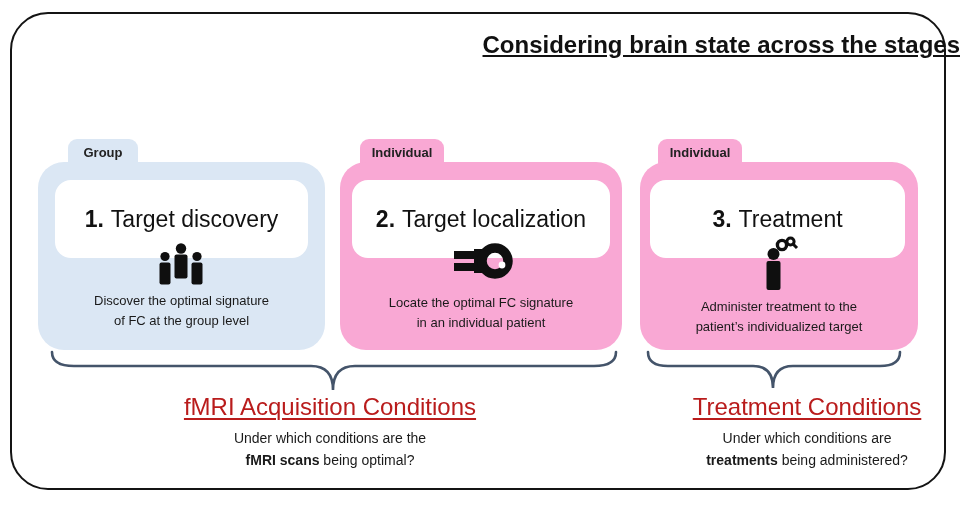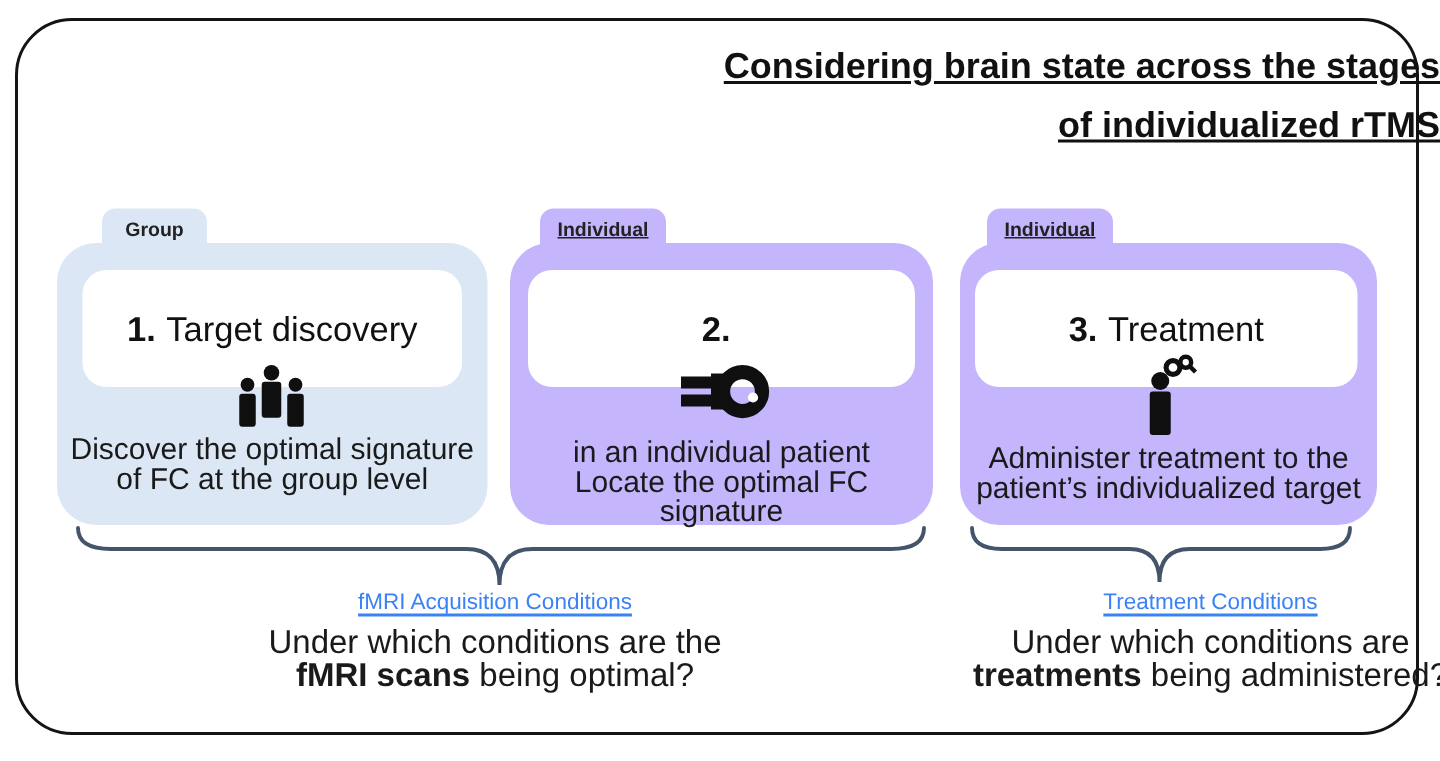--- a/index.html
+++ b/index.html
@@ -44,83 +44,82 @@
     padding-bottom: 4px;
     box-sizing: border-box;
   }
   .panel {
     position: absolute;
     top: 162px;
     height: 188px;
     border-radius: 26px;
   }
   .panel--blue, .tab--blue { background: #dbe7f4; }
-  .panel--green, .tab--green { background: #c4b5fd; text-decoration: underline; }
+  .panel--green, .tab--green { background: #f9a8d4; }
   .headline-box {
     position: absolute;
     top: 180px;
     height: 78px;
     background: #ffffff;
     border-radius: 16px;
     display: flex;
     align-items: center;
     justify-content: center;
     font-size: 23px;
     color: #111111;
   }
   .headline-box .num { font-weight: bold; margin-right: 7px; }
   .stage-icon { position: absolute; }
   .stage-icon svg { display: block; }
   .desc {
     position: absolute;
     text-align: center;
-    font-size: 20px;
+    font-size: 13px;
     line-height: 19.5px;
     color: #1a1a1a;
   }
   
   .brace { position: absolute; }
   .brace path {
     fill: none;
     stroke: #44546a;
     stroke-width: 2.6;
     stroke-linecap: round;
   }
   
   .cond {
     position: absolute;
     top: 393px;
     text-align: center;
   }
   .cond-heading {
-    font-size: 15px;
-    color: #3b82f6;
+    font-size: 24px;
+    color: #b91c1c;
     text-decoration: underline;
     text-underline-offset: 3px;
     text-decoration-thickness: 1.5px;
   }
   .cond-body {
     margin-top: 7px;
-    font-size: 22px;
+    font-size: 14px;
     line-height: 21.5px;
     color: #1a1a1a;
   }
   .cond-body b { font-weight: bold; }
   .ic-fill { fill: #0f0f0f; }
   .ic-stroke { fill: none; stroke: #0f0f0f; }
 </style>
 </head>
 <body>
 
 <div class="canvas">
   <div class="frame"></div>
 
   <div class="title">
     <div>Considering brain state across the stages</div>
-    <div>of individualized rTMS</div>
   </div>
 
   <div class="tab tab--blue" style="left:68px; top:139px; width:70px;">
     <span>Group</span>
   </div>
   <div class="panel panel--blue" style="left:38px; width:287px;"></div>
   <div class="headline-box" style="left:55px; width:253px;">
     <span class="num">1.</span>
     <span>Target discovery</span>
   </div>
@@ -138,33 +137,34 @@
     <div>Discover the optimal signature</div>
     <div>of FC at the group level</div>
   </div>
 
   <div class="tab tab--green" style="left:360px; top:139px; width:84px;">
     <span>Individual</span>
   </div>
   <div class="panel panel--green" style="left:340px; width:282px;"></div>
   <div class="headline-box" style="left:352px; width:258px;">
     <span class="num">2.</span>
+    <span>Target localization</span>
   </div>
   <div class="stage-icon" style="left:452px; top:242px;">
     <svg width="62" height="38" viewBox="0 0 62 38">
       <rect class="ic-fill" x="2" y="9" width="26" height="8"></rect>
       <rect class="ic-fill" x="2" y="21" width="26" height="8"></rect>
       <rect class="ic-fill" x="22" y="7" width="11" height="24"></rect>
       <circle class="ic-stroke" cx="43" cy="19" r="13" stroke-width="9.5"></circle>
       <circle cx="50" cy="23" r="3.4" fill="#ffffff"></circle>
     </svg>
   </div>
   <div class="desc" style="left:340px; top:293px; width:282px;">
+    <div>Locate the optimal FC signature</div>
     <div>in an individual patient</div>
-    <div>Locate the optimal FC signature</div>
   </div>
 
   <div class="tab tab--green" style="left:658px; top:139px; width:84px;">
     <span>Individual</span>
   </div>
   <div class="panel panel--green" style="left:640px; width:278px;"></div>
   <div class="headline-box" style="left:650px; width:255px;">
     <span class="num">3.</span>
     <span>Treatment</span>
   </div>

